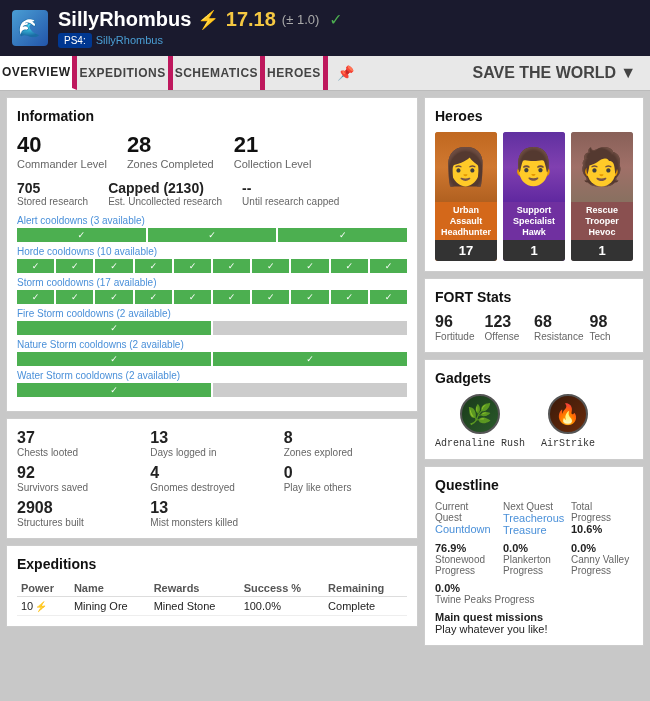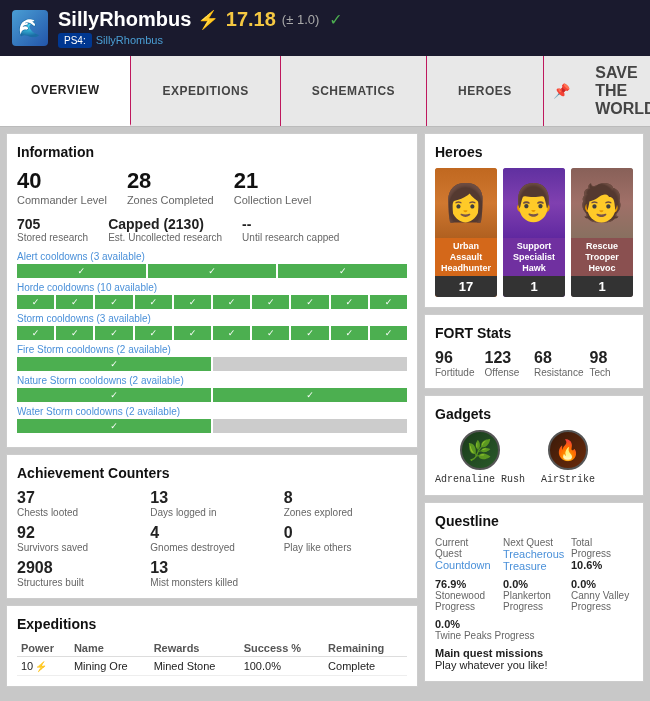--- a/index.html
+++ b/index.html
@@ -12,21 +12,21 @@
     .header-level { color: #f5c842; font-size: 20px; font-weight: bold; }
     .header-bolt { color: #f5c842; font-size: 18px; }
     .header-rating { color: #aaa; font-size: 13px; }
     .header-check { color: #4caf50; font-size: 16px; margin-left: 4px; }
     .ps4-badge { background: #003791; color: white; font-size: 10px; padding: 2px 6px; border-radius: 3px; margin-top: 2px; }
     .ps4-row { display: flex; flex-direction: column; }
     .ps4-user { color: #4a9ed4; font-size: 11px; }
 
     
     .nav { background: #e8e8e8; display: flex; align-items: stretch; border-bottom: 1px solid #bbb; }
-    .nav-item { padding: 8px 31px; font-size: 12px; font-weight: bold; color: #444; cursor: pointer; text-transform: uppercase; letter-spacing: 0.5px; border-right: 1px solid #be185d; display: flex; align-items: center; }
+    .nav-item { padding: 8px 2px; font-size: 12px; font-weight: bold; color: #444; cursor: pointer; text-transform: uppercase; letter-spacing: 0.5px; border-right: 5px solid #be185d; display: flex; align-items: center; }
     .nav-item.active { background: white; border-bottom: 2px solid white; color: #222; }
     .nav-pin { padding: 8px 10px; font-size: 14px; cursor: pointer; display: flex; align-items: center; color: #555; }
     .nav-right { margin-left: auto; }
     .nav-stw { padding: 8px 14px; font-size: 16px; font-weight: bold; color: #444; display: flex; align-items: center; gap: 4px; cursor: pointer; }
 
     
     .main { display: flex; gap: 6px; padding: 6px; background: #c8c8c8; }
     .col-left { flex: 1; display: flex; flex-direction: column; gap: 6px; }
     .col-right { width: 220px; display: flex; flex-direction: column; gap: 6px; }
 
@@ -212,21 +212,21 @@
           <div class="bar-seg">
               <span class="check">✓</span>
             </div>
           <div class="bar-seg">
               <span class="check">✓</span>
             </div>
         </div>
       </div>
 
       <div class="cooldown-section">
-        <div class="cooldown-label">Storm cooldowns (3 available)</div>
+        <div class="cooldown-label">Storm cooldowns (17 available)</div>
         <div class="bar-row">
           <div class="bar-seg">
               <span class="check">✓</span>
             </div>
           <div class="bar-seg">
               <span class="check">✓</span>
             </div>
           <div class="bar-seg">
               <span class="check">✓</span>
             </div>
@@ -281,21 +281,20 @@
         <div class="bar-row">
           <div class="bar-seg">
               <span class="check">✓</span>
             </div>
           <div class="bar-seg" style="background:#ccc;"></div>
         </div>
       </div>
     </div>
 
     <div class="card">
-      <div class="card-title">Achievement Counters</div>
       <div class="ach-grid">
         <div class="ach-item">
           <div class="av">37</div>
           <div class="al">Chests looted</div>
         </div>
         <div class="ach-item">
           <div class="av">13</div>
           <div class="al">Days logged in</div>
         </div>
         <div class="ach-item">

